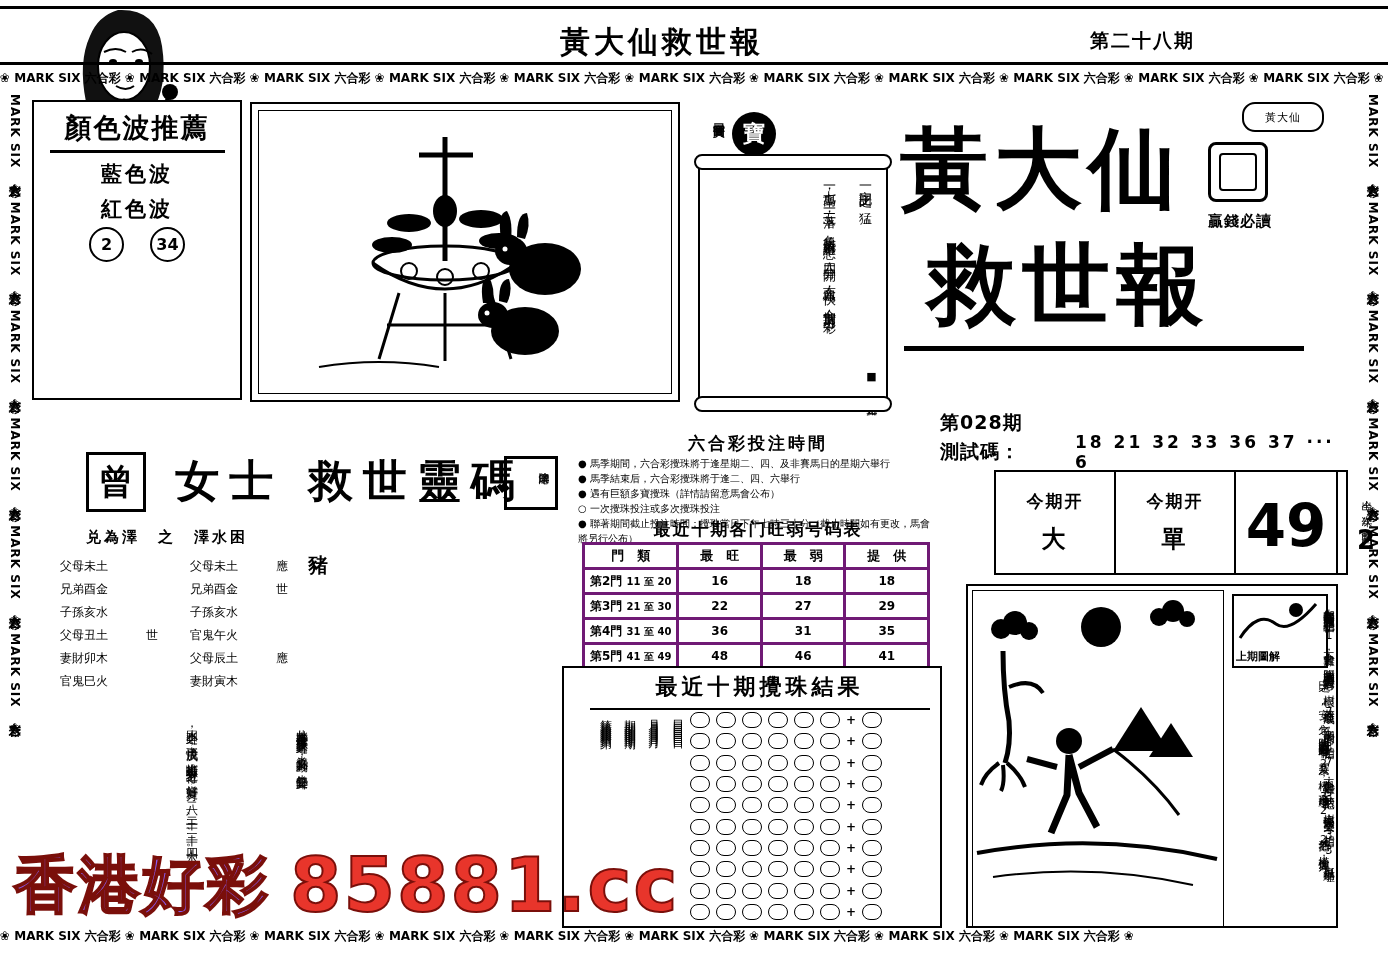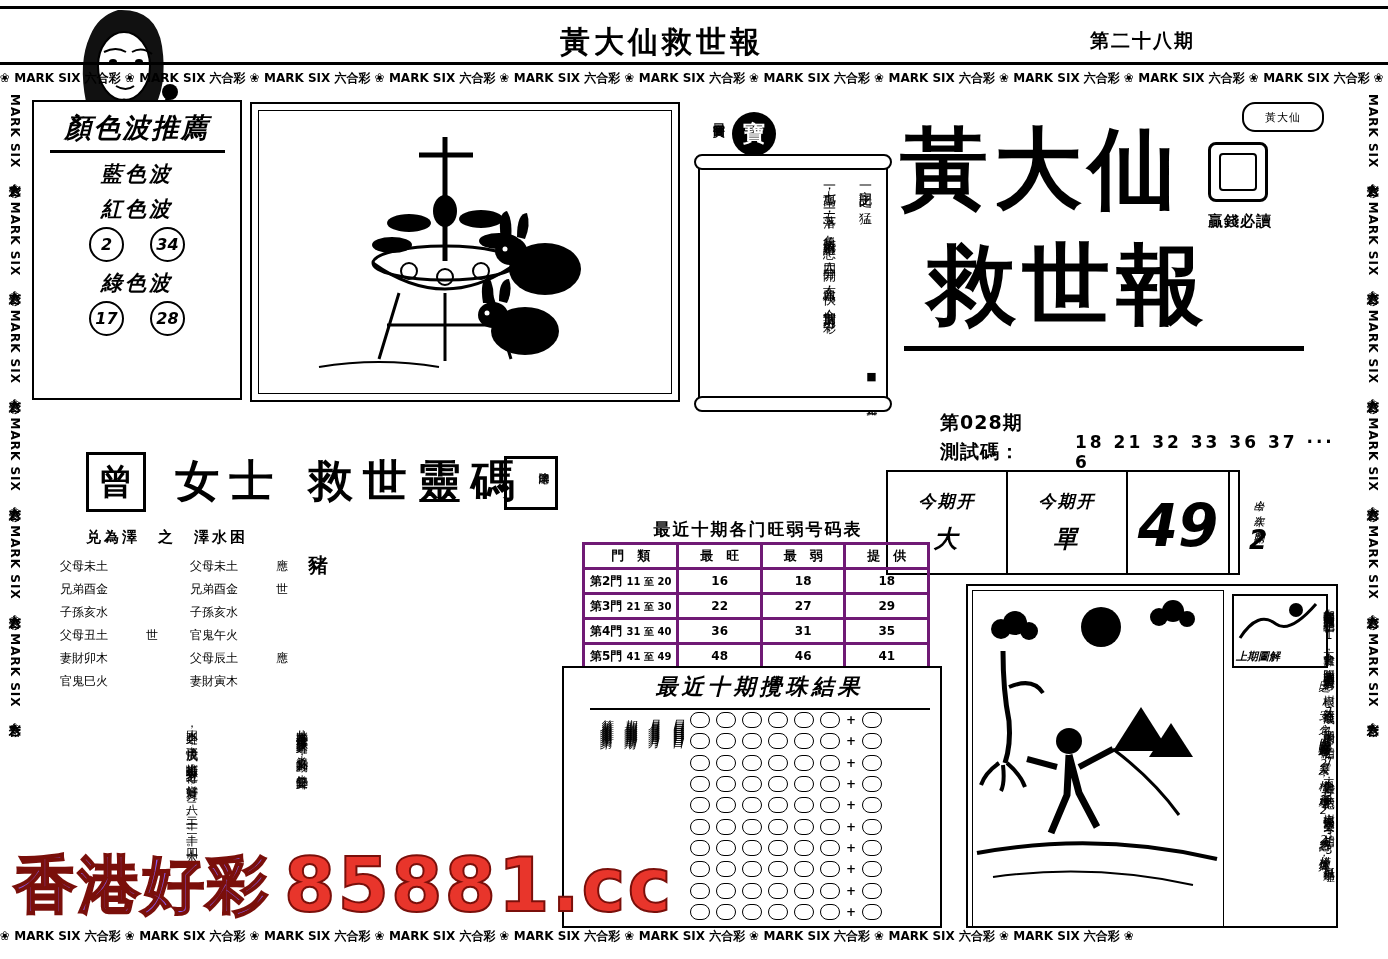--- a/index.html
+++ b/index.html
@@ -18,21 +18,21 @@
   .ribbon{position:absolute;font-size:12px;font-weight:bold;white-space:nowrap;overflow:hidden;letter-spacing:0px;}
   .ribbon-top{left:0;top:70px;width:1388px;height:24px;}
   .ribbon-bottom{left:0;top:928px;width:1388px;height:24px;}
 
   .ribbon-side{position:absolute;top:94px;width:26px;height:834px;overflow:hidden;}
   .ribbon-left{left:2px;}
   .ribbon-right{left:1360px;}
   .vstrip{writing-mode:vertical-rl;text-orientation:mixed;font-size:12px;font-weight:bold;line-height:26px;letter-spacing:1px;height:834px;}
 
   
-  .box{position:absolute;border:2px solid #000;background:#fff;box-sizing:border-box;font-style:italic;}
+  .box{position:absolute;border:2px solid #000;background:#fff;box-sizing:border-box;}
 
   
   #color-wave{left:32px;top:100px;width:210px;height:300px;}
   .cw-title{font-size:27px;font-weight:bold;letter-spacing:2px;text-align:center;margin-top:8px;position:relative;}
   .cw-title:after{content:"";display:block;width:175px;height:3px;background:#000;margin:4px auto 0;}
   .cw-group{text-align:center;margin-top:7px;}
   .cw-label{font-size:21px;font-weight:bold;letter-spacing:3px;}
   .cw-nums{margin-top:4px;display:flex;justify-content:center;gap:26px;}
   .ball{width:31px;height:31px;border:2px solid #000;border-radius:50%;display:flex;align-items:center;justify-content:center;font-size:16px;font-weight:bold;}
 
@@ -61,21 +61,21 @@
   .logo-stamp i{position:absolute;inset:8px;border:2px solid #000;border-radius:4px;display:block;}
   .logo-tag{position:absolute;left:352px;top:6px;width:78px;height:26px;border:2px solid #000;border-radius:13px;font-size:11px;display:flex;align-items:center;justify-content:center;letter-spacing:1px;}
   .logo-underline{position:absolute;left:14px;top:250px;width:400px;height:5px;background:#000;}
 
   
   #issue-line{position:absolute;left:940px;top:408px;width:400px;height:58px;}
   .il-col{position:absolute;left:0;top:0;font-size:19px;font-weight:bold;line-height:29px;letter-spacing:1px;}
   .il-nums{position:absolute;left:135px;top:24px;font-size:17px;font-weight:bold;letter-spacing:3px;}
 
   
-  #result-panel{left:886px;top:470px;width:354px;height:105px;}
+  #result-panel{left:994px;top:470px;width:354px;height:105px;}
   .rp-cell{position:absolute;top:0;bottom:0;display:flex;flex-direction:column;align-items:center;justify-content:center;}
   .rp-sep{position:absolute;top:0;bottom:0;width:2px;background:#000;}
   .rp-small{font-size:17px;font-weight:bold;letter-spacing:2px;}
   .rp-big{font-size:24px;font-weight:bold;margin-top:10px;letter-spacing:3px;}
   .rp-num{font-size:58px;font-weight:bold;line-height:1;margin-top:7px;}
   .rp-right{font-size:11px;writing-mode:vertical-rl;text-orientation:upright;line-height:16px;letter-spacing:1px;}
   .rp-rightnum{font-size:26px;font-weight:bold;text-align:center;}
   #ling-title{position:absolute;left:80px;top:452px;width:470px;height:60px;font-size:44px;font-weight:bold;letter-spacing:10px;font-family:"DejaVu Serif","Liberation Serif",serif;}
   .ling-badge{position:absolute;left:86px;top:452px;width:54px;height:54px;border:3px solid #000;display:flex;align-items:center;justify-content:center;font-size:34px;font-weight:bold;}
   .stamp{position:absolute;left:504px;top:456px;width:48px;height:48px;border:3px solid #000;}
@@ -127,21 +127,21 @@
   .ri-badge{position:absolute;right:8px;top:8px;width:92px;height:70px;border:2px solid #000;}
   .ri-badge .cap{position:absolute;left:2px;bottom:2px;font-size:11px;font-weight:bold;}
   .ri-text{position:absolute;right:4px;top:86px;width:104px;height:250px;writing-mode:vertical-rl;text-orientation:upright;font-size:11px;line-height:17px;letter-spacing:1px;}
 
   
   #commentary{position:absolute;left:1108px;top:600px;width:230px;height:330px;writing-mode:vertical-rl;text-orientation:upright;font-size:11.5px;line-height:18px;letter-spacing:1px;}
 
   
   #watermark{position:absolute;left:14px;top:840px;width:880px;height:90px;display:flex;align-items:center;}
   .wm-cn{font-size:62px;font-weight:bold;color:#8b5cf6;letter-spacing:2px;font-family:"DejaVu Sans","Liberation Sans",sans-serif;-webkit-text-stroke:2px #7a0f0a;}
-  .wm-num{font-size:74px;font-weight:bold;color:#e8352b;letter-spacing:2px;margin-left:14px;-webkit-text-stroke:2px #7a0f0a;}
+  .wm-num{font-size:74px;font-weight:bold;color:#e8352b;letter-spacing:2px;margin-left:20px;-webkit-text-stroke:2px #7a0f0a;}
 
   
   svg{display:block;}
 </style>
 </head>
 <body>
 
 <div class="page">
 
   <div class="masthead">
@@ -169,27 +169,20 @@
     </div>
 
     <div class="cw-group">
       <div class="cw-label">紅色波</div>
       <div class="cw-nums">
         <div class="ball">2</div>
         <div class="ball">34</div>
       </div>
     </div>
 
-    <div class="cw-group">
-      <div class="cw-label">綠色波</div>
-      <div class="cw-nums">
-        <div class="ball">17</div>
-        <div class="ball">28</div>
-      </div>
-    </div>
   </div>
 
   <div class="box" id="illustration">
     <div class="ill-inner">
       <svg width="414" height="284" viewBox="0 0 414 284">
 
         <line x1="186" y1="26" x2="186" y2="150" stroke="#000" stroke-width="5"></line>
         <line x1="160" y1="44" x2="214" y2="44" stroke="#000" stroke-width="5"></line>
 
         <ellipse cx="150" cy="112" rx="22" ry="9" fill="#000"></ellipse>
@@ -353,20 +346,30 @@
 
       <rect x="96" y="186" width="64" height="20" fill="#000"></rect>
 
       <line x1="168" y1="96" x2="118" y2="330" stroke="#000" stroke-width="4"></line>
       <circle cx="170" cy="92" r="8" fill="#000"></circle>
 
       <ellipse cx="120" cy="342" rx="72" ry="12" fill="#000" opacity="0.25"></ellipse>
     </svg>
   </div>
 
+  <div id="bet-time">
+    <div class="bt-title">六合彩投注時間</div>
+    <div class="bt-list">
+      <div>● 馬季期間，六合彩攪珠將于逢星期二、四、及非賽馬日的星期六舉行</div>
+      <div>● 馬季結束后，六合彩攪珠將于逢二、四、六舉行</div>
+      <div>● 遇有巨額多寶攪珠（詳情請留意馬會公布）</div>
+      <div>○ 一次攪珠投注或多次攪珠投注</div>
+      <div>● 聯著期間截止投注時間：攪珠當日下午七時三十分（截止時間如有更改，馬會將另行公布）</div>
+    </div>
+  </div>
 
   <div id="hotcold" style="position:absolute;border:none;">
     <div class="hc-title">最近十期各门旺弱号码表</div>
     <table class="grid">
       <thead>
         <tr>
           <th style="width:96px">門　類</th>
           <th style="width:84px">最　旺</th>
           <th style="width:84px">最　弱</th>
           <th style="width:84px">提　供</th>

